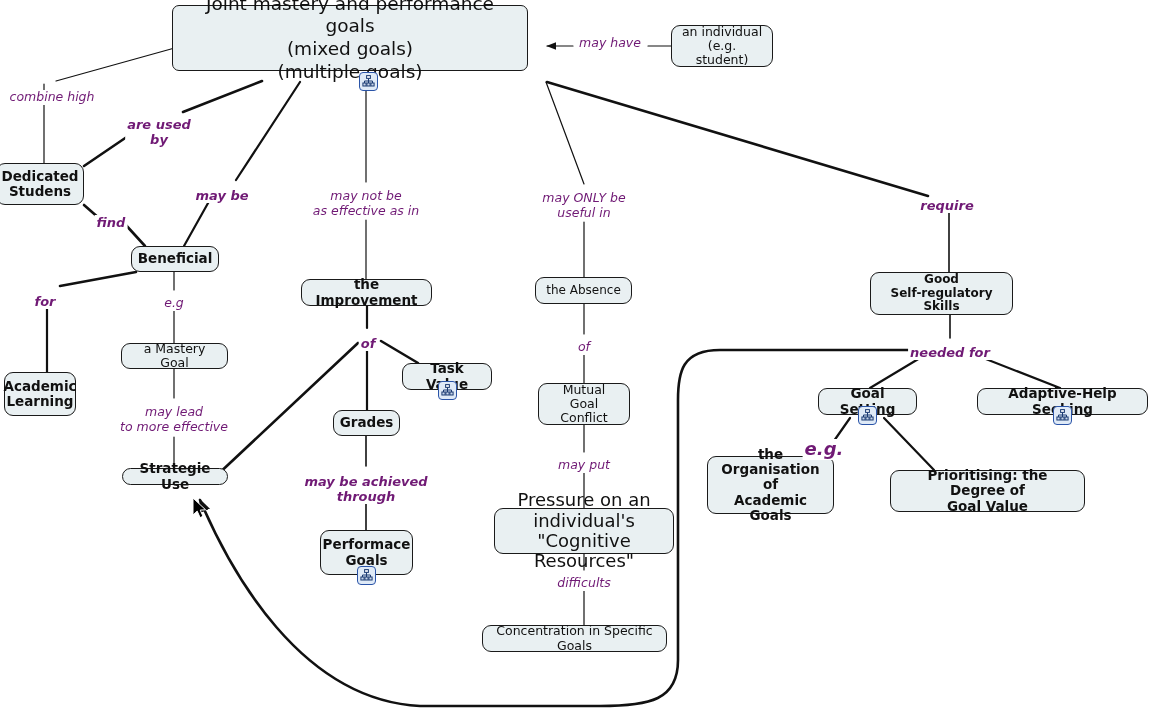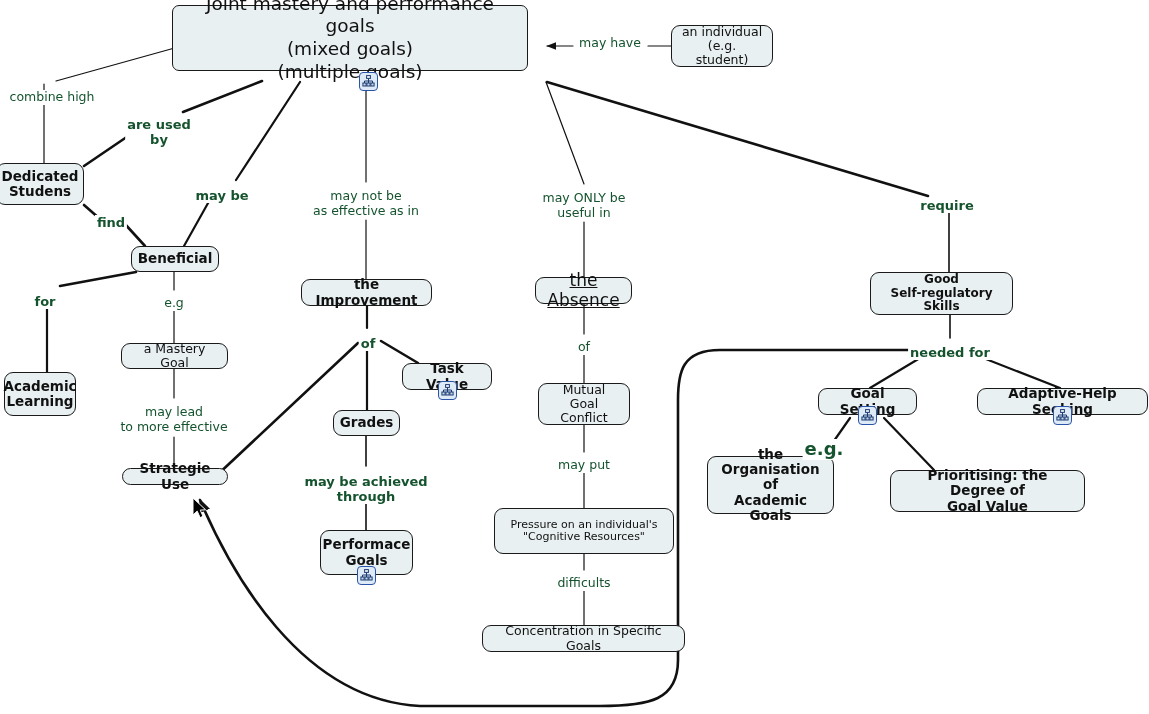--- a/index.html
+++ b/index.html
@@ -29,26 +29,27 @@
   .node.bold{font-weight:bold;}
   .node.root{
     border-radius:7px;
     font-size:18.5px;
     line-height:1.22;
     font-weight:normal;
     padding:4px 10px;
   }
   .lbl{
     position:absolute;
-    color:#14532d;
+    color:#701a75;
     text-align:center;
     line-height:1.16;
     white-space:pre-line;
     transform:translateX(-50%);
     pointer-events:none;
+    font-style:italic;
   }
   .lbl.bold{font-weight:bold;}
   .lbl.bg{background:#ffffff;padding:0 2px;}
   
   .tree-icon{
     position:absolute;
     width:19px;height:19px;
     background:#dfeaf7;
     border:1.6px solid #2a54a8;
     border-radius:4px;
@@ -172,26 +173,26 @@
             <line x1="2.5" y1="6" x2="2.5" y2="8"></line>
             <line x1="6.5" y1="6" x2="6.5" y2="8"></line>
             <line x1="10.5" y1="6" x2="10.5" y2="8"></line>
             <rect x="4.6" y="0.6" width="3.8" height="2.8" fill="#f2f4f8" stroke="#1b3a72" stroke-width="1"></rect>
             <rect x="0.9" y="8" width="3.2" height="3" fill="#c8d6ea" stroke="#1b3a72" stroke-width="1"></rect>
             <rect x="4.9" y="8" width="3.2" height="3" fill="#c8d6ea" stroke="#1b3a72" stroke-width="1"></rect>
             <rect x="8.9" y="8" width="3.2" height="3" fill="#c8d6ea" stroke="#1b3a72" stroke-width="1"></rect>
           </g>
         </svg>
       </div>
-      <div class="node" style="left: 535px; top: 277px; width: 97px; height: 27px; font-size: 17px; text-decoration: underline;">the Absence</div>
+      <div class="node" style="left: 535px; top: 277px; width: 97px; height: 27px; font-size: 12px;">the Absence</div>
       <div class="node" style="left: 538px; top: 383px; width: 92px; height: 42px; font-size: 12.5px;">Mutual Goal
 Conflict</div>
-      <div class="node" style="left: 494px; top: 508px; width: 180px; height: 46px; font-size: 11px;">Pressure on an individual's
+      <div class="node" style="left: 494px; top: 508px; width: 180px; height: 46px; font-size: 18px;">Pressure on an individual's
 "Cognitive Resources"</div>
-      <div class="node" style="left: 482px; top: 625px; width: 203px; height: 27px; font-size: 12.5px;">Concentration in Specific Goals</div>
+      <div class="node" style="left: 482px; top: 625px; width: 185px; height: 27px; font-size: 12.5px;">Concentration in Specific Goals</div>
       <div class="node bold" style="left: 870px; top: 272px; width: 143px; height: 43px; font-size: 12px;">Good
 Self-regulatory Skills</div>
       <div class="node bold" style="left: 818px; top: 388px; width: 99px; height: 27px; font-size: 13.5px;">Goal Setting</div>
       <div class="tree-icon" style="left: 858px; top: 406px;">
         <svg width="13" height="13" viewBox="0 0 13 13">
           <g stroke="#1b3a72" stroke-width="1" fill="none">
             <line x1="6.5" y1="3.2" x2="6.5" y2="6"></line>
             <line x1="2.5" y1="6" x2="10.5" y2="6"></line>
             <line x1="2.5" y1="6" x2="2.5" y2="8"></line>
             <line x1="6.5" y1="6" x2="6.5" y2="8"></line>

